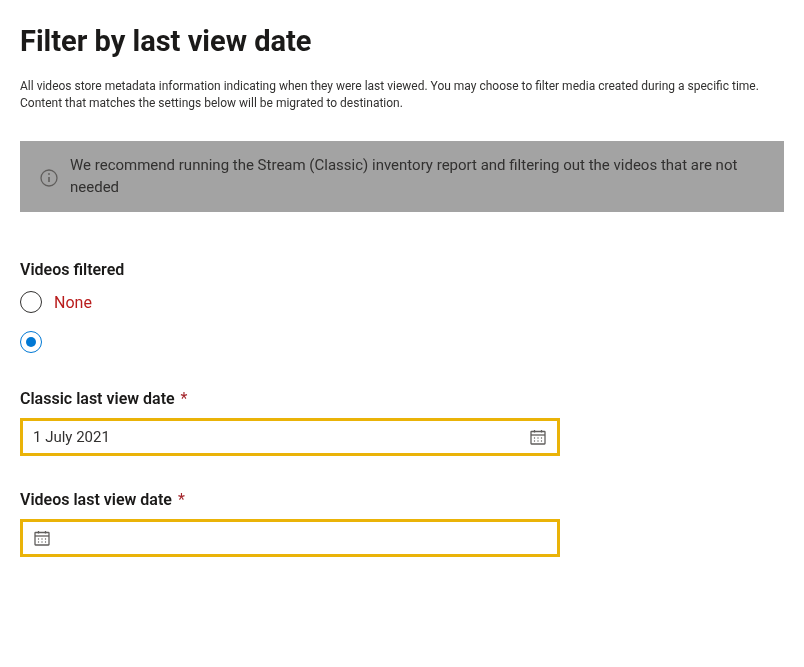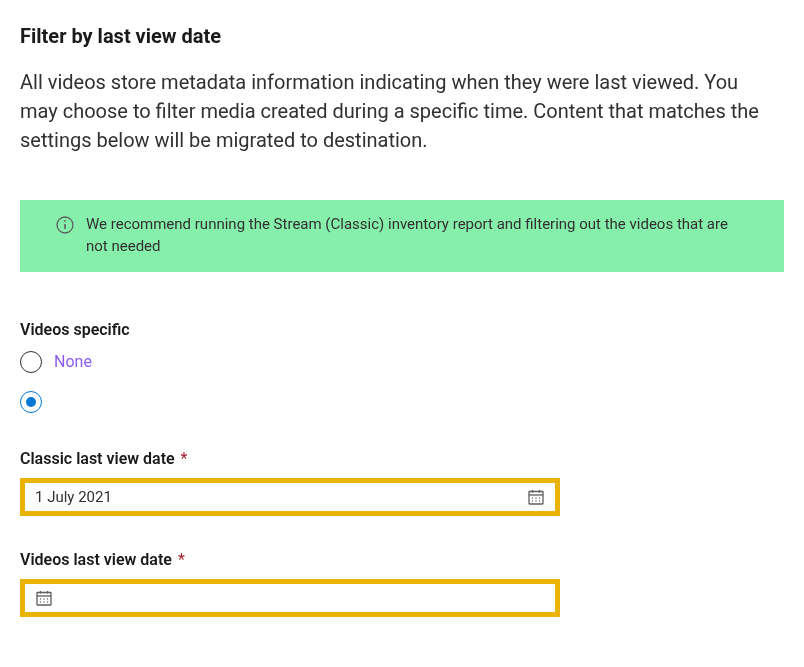--- a/index.html
+++ b/index.html
@@ -6,36 +6,36 @@
   body {
     margin: 0;
     padding: 24px 20px;
     font-family: "Segoe UI", -apple-system, BlinkMacSystemFont, Roboto, Helvetica, Arial, sans-serif;
     color: #323130;
     background: #fff;
     width: 804px;
   }
   h2.page-title {
     margin: 0 0 20px 0;
-    font-size: 20px;
+    font-size: 29px;
     font-weight: 700;
     color: #1b1a19;
   }
   .description {
-    font-size: 20px;
+    font-size: 12px;
     line-height: 1.45;
     color: #323130;
-    margin-bottom: 45px;
+    margin-bottom: 28px;
     max-width: 760px;
   }
   .info-box {
-    background: #86efac;
-    padding: 14px 36px;
+    background: #a3a3a3;
+    padding: 14px 20px;
     display: flex;
-    align-items: flex-start;
+    align-items: center;
     gap: 12px;
     margin-bottom: 48px;
   }
   .info-box .icon {
     flex: 0 0 auto;
     margin-top: 2px;
     color: #605e5c;
   }
   .info-box .text {
     font-size: 15px;
@@ -71,41 +71,41 @@
     border-color: #0078d4;
   }
   .radio-inner {
     width: 10px;
     height: 10px;
     background: #0078d4;
     border-radius: 50%;
   }
   .radio-label {
     font-size: 16px;
-    color: #8b5cf6;
+    color: #b91c1c;
   }
   .field-label {
     font-size: 16px;
     font-weight: 600;
     color: #1b1a19;
     margin-bottom: 10px;
   }
   .required {
     color: #a4262c;
     font-weight: 400;
     margin-left: 2px;
   }
   .date-field-wrap {
     margin-bottom: 34px;
     width: 540px;
   }
   .date-input {
     display: flex;
     align-items: center;
-    border: 5px solid #eab308;
+    border: 3px solid #eab308;
     height: 38px;
     padding: 0 10px;
   }
   .date-input .value {
     flex: 1 1 auto;
     font-size: 15px;
     color: #323130;
   }
   .date-input .cal {
     flex: 0 0 auto;
@@ -124,21 +124,21 @@
   <span class="icon">
     <svg width="18" height="18" viewBox="0 0 18 18" fill="none" stroke="currentColor" stroke-width="1.3">
       <circle cx="9" cy="9" r="8"></circle>
       <line x1="9" y1="8" x2="9" y2="13" stroke-width="1.6"></line>
       <circle cx="9" cy="5" r="0.9" fill="currentColor" stroke="none"></circle>
     </svg>
   </span>
   <span class="text">We recommend running the Stream (Classic) inventory report and filtering out the videos that are not needed</span>
 </div>
 
-<div class="section-label">Videos specific</div>
+<div class="section-label">Videos filtered</div>
 
 <div class="radio-group">
 
   <div class="radio-row">
     <span class="radio-outer"></span>
     <span class="radio-label">None</span>
   </div>
 
   <div class="radio-row">
     <span class="radio-outer selected">

